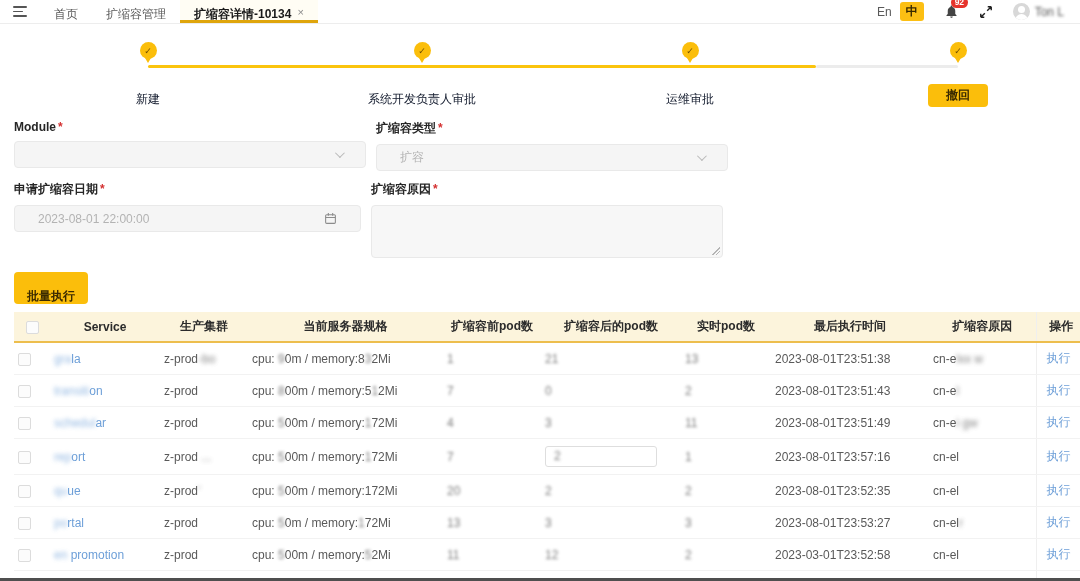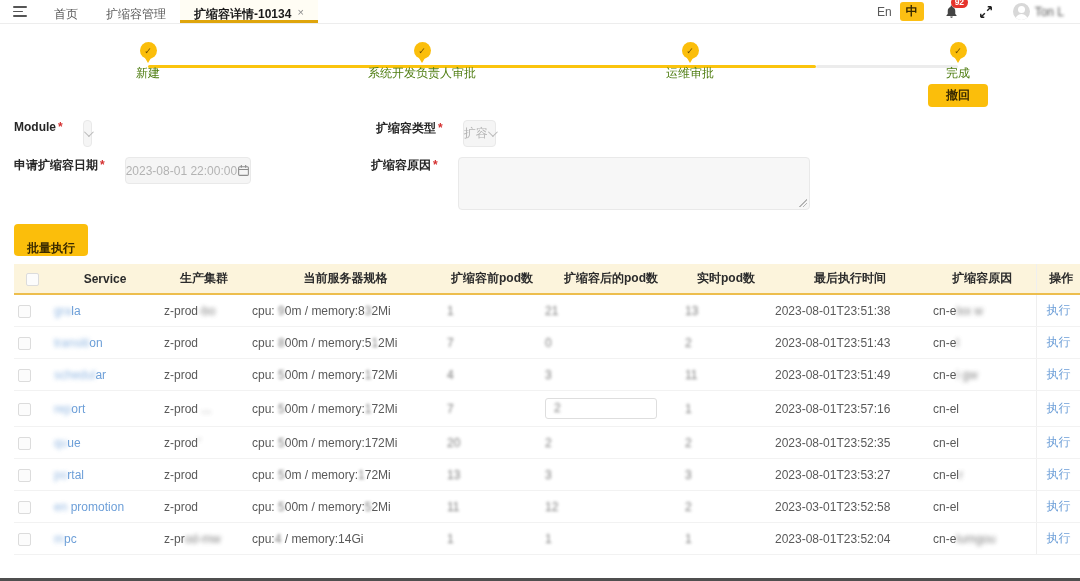--- a/index.html
+++ b/index.html
@@ -33,31 +33,31 @@
 
   
   .stepper { position:relative; height:78px; margin-top:8px; }
   .track { position:absolute; top:33px; height:3px; border-radius:2px; }
   .track.gold { left:148px; width:668px; background:#fbc40d; }
   .track.gray { left:816px; width:142px; background:#ececec; }
   .step { position:absolute; top:10px; transform:translateX(-50%); display:flex; flex-direction:column; align-items:center; width:200px; }
   .pin { width:17px; height:17px; background:#fbbe0b; border-radius:50%; position:relative; display:flex; align-items:center; justify-content:center; z-index:2; }
   .pin::after { content:""; position:absolute; bottom:-4px; left:5px; border-left:3.5px solid transparent; border-right:3.5px solid transparent; border-top:5px solid #fbbe0b; }
   .pin .chk { color:#6e4e00; font-size:9px; font-weight:bold; }
-  .step .lbl { margin-top:6px; color:#4d7c0f; }
+  .step .lbl { margin-top:32px; color:#0f172a; }
   .withdraw { position:absolute; left:928px; top:52px; width:60px; height:23px; background:#fbbe0b; color:#3a2a00;
     border:none; border-radius:4px; font-weight:bold; font-size:12px; cursor:pointer; font-family:inherit; }
 
   
   .form { padding:10px 14px 0; display:flex; gap:10px; flex-wrap:wrap; }
-  .field { display:flex; flex-direction:row;gap:20px; }
+  .field { display:flex; flex-direction:column; }
   .field .flabel { font-weight:bold; margin-bottom:7px; color:#262626; }
   .req { color:#d43030; margin-left:2px; }
   .ctl { height:27px; background:#f5f5f5; border:1px solid #e9e9e9; border-radius:4px; display:flex; align-items:center;
-    padding:0 0; color:#b3b3b3; }
+    padding:0 23px; color:#b3b3b3; }
   .ctl .val { flex:1; }
   .chev { width:7px; height:7px; border-right:1.5px solid #b9b9b9; border-bottom:1.5px solid #b9b9b9; transform:rotate(45deg) translateY(-2px); }
   .w1 { width:352px; } .w2 { width:352px; } .w3 { width:347px; }
   .reason-area { position:relative; width:352px; height:53px; background:#f7f7f7; border:1px solid #e9e9e9; border-radius:4px; }
   .resize-grip { position:absolute; right:2px; bottom:2px; width:8px; height:8px;
     background:linear-gradient(135deg, transparent 0 50%, #b5b5b5 50% 58%, transparent 58% 72%, #b5b5b5 72% 80%, transparent 80%); }
 
   .batch-row { padding:14px 14px 8px; }
   .batch-btn { background:#fbbe0b; color:#3a2a00; border:none; border-radius:4px; height:24px; padding:16px 13px;
     font-weight:bold; font-size:12px; cursor:pointer; font-family:inherit; }

